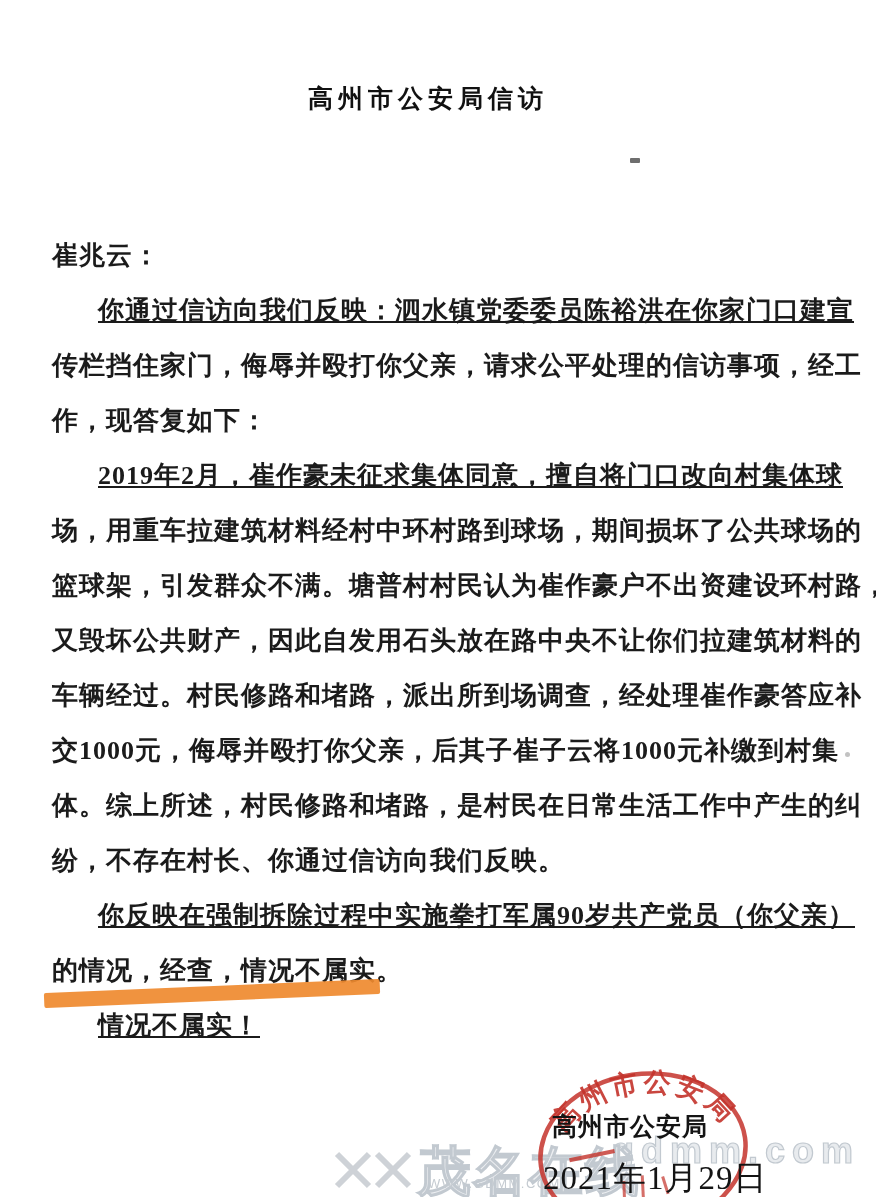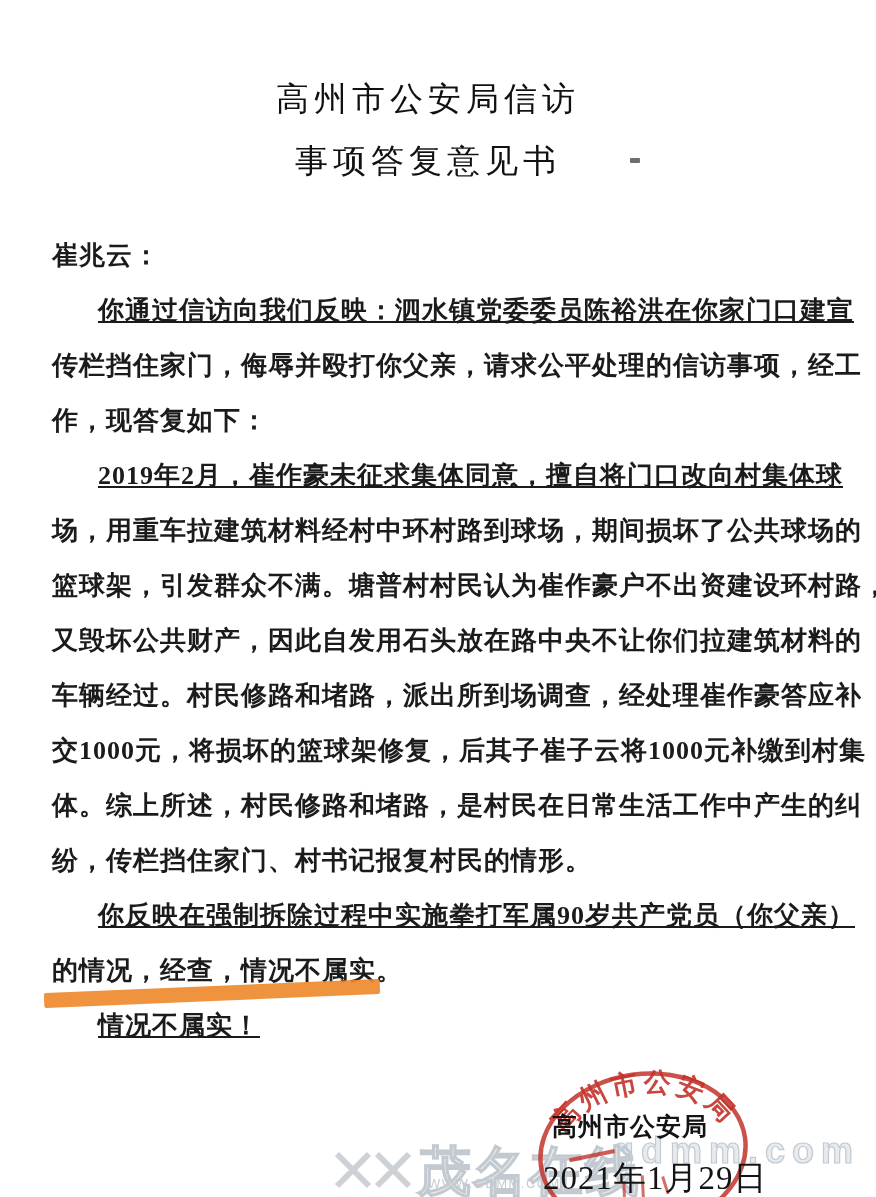--- a/index.html
+++ b/index.html
@@ -10,21 +10,21 @@
     overflow:hidden;
     font-family:"Liberation Serif","DejaVu Serif",serif;
     color:#1b1b1b;
   }
   
   .title-block{
     position:absolute;top:68px;left:0;width:856px;
     text-align:center;
   }
   .title-line{
-    font-size:33px;font-weight:400;letter-spacing:5px;
+    font-size:25px;font-weight:700;letter-spacing:5px;
     line-height:62px;color:#111;
   }
   
   .body-block{
     position:absolute;top:228px;left:52px;width:790px;
     font-size:26px;letter-spacing:1px;
   }
   .body-line{
     height:55px;line-height:55px;white-space:nowrap;
     font-weight:600;
@@ -79,39 +79,38 @@
     background:#9a9a9a;border-radius:50%;opacity:.6;
   }
 </style>
 </head>
 <body>
 
 <div class="page">
 
   <div class="title-block">
     <div class="title-line">高州市公安局信访</div>
-    <div class="title-line">事项答复意见书</div>
   </div>
 
   <div class="artifact-dash"></div>
   <div class="artifact-dot"></div>
 
   <div class="body-block">
     <div class="body-line">崔兆云：</div>
     <div class="body-line indent">你通过信访向我们反映：泗水镇党委委员陈裕洪在你家门口建宣</div>
     <div class="body-line">传栏挡住家门，侮辱并殴打你父亲，请求公平处理的信访事项，经工</div>
     <div class="body-line">作，现答复如下：</div>
     <div class="body-line indent">2019年2月，崔作豪未征求集体同意，擅自将门口改向村集体球</div>
     <div class="body-line">场，用重车拉建筑材料经村中环村路到球场，期间损坏了公共球场的</div>
     <div class="body-line">篮球架，引发群众不满。塘普村村民认为崔作豪户不出资建设环村路，</div>
     <div class="body-line">又毁坏公共财产，因此自发用石头放在路中央不让你们拉建筑材料的</div>
     <div class="body-line">车辆经过。村民修路和堵路，派出所到场调查，经处理崔作豪答应补</div>
-    <div class="body-line">交1000元，将损坏的篮球架修复，后其子崔子云将1000元补缴到村集</div>
+    <div class="body-line">交1000元，侮辱并殴打你父亲，后其子崔子云将1000元补缴到村集</div>
     <div class="body-line">体。综上所述，村民修路和堵路，是村民在日常生活工作中产生的纠</div>
-    <div class="body-line">纷，传栏挡住家门、村书记报复村民的情形。</div>
+    <div class="body-line">纷，不存在村长、你通过信访向我们反映。</div>
     <div class="body-line indent">你反映在强制拆除过程中实施拳打军属90岁共产党员（你父亲）</div>
     <div class="body-line">的情况，经查，情况不属实。</div>
     <div class="body-line indent">情况不属实！</div>
   </div>
 
   <div class="highlight-bar"></div>
 
   <svg class="seal-svg" width="240" height="137" viewBox="0 0 240 137">
     <g transform="rotate(-8 118 92)">
       <ellipse cx="118" cy="92" rx="103" ry="78" fill="none" stroke="#c4332b" stroke-width="4.5" opacity="0.85"></ellipse>

